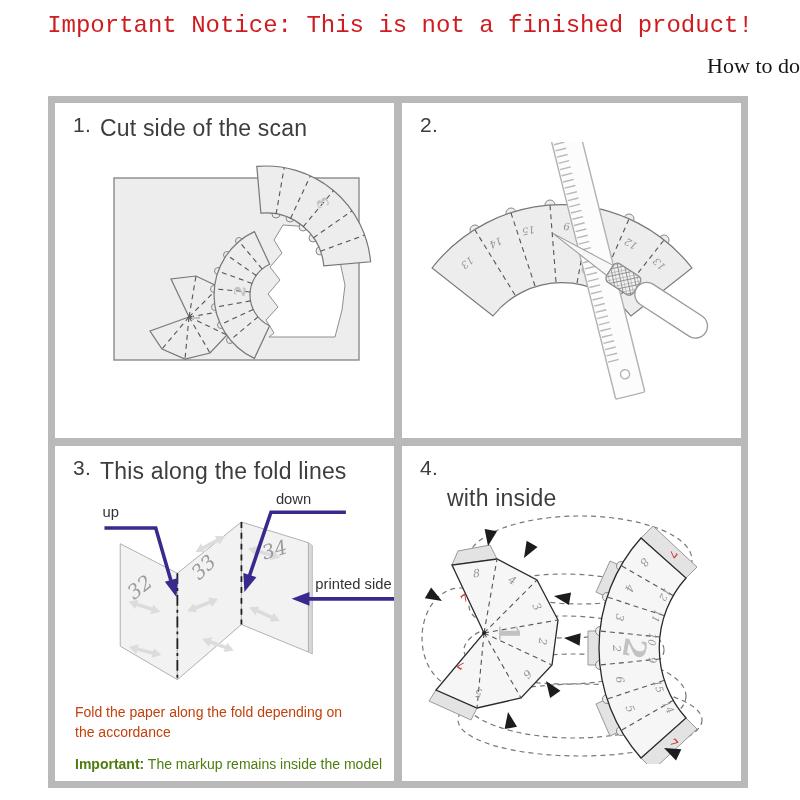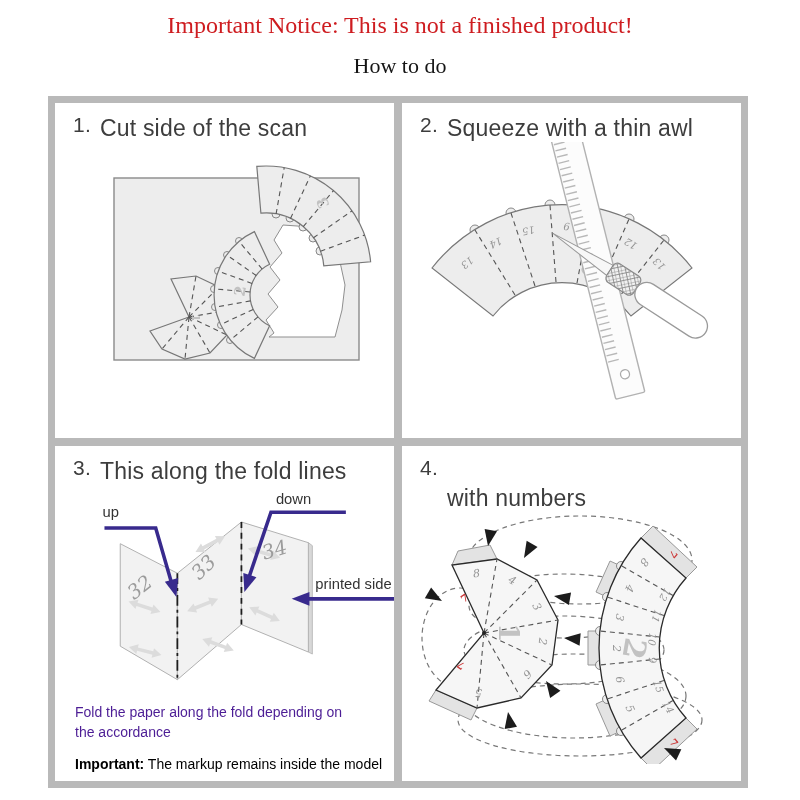--- a/index.html
+++ b/index.html
@@ -1,20 +1,20 @@
 <!DOCTYPE html>
 <html><head>
 <meta charset="utf-8">
 <style>
   html,body{margin:0;padding:0;}
   body{width:800px;height:800px;background:#ffffff;position:relative;
        font-family:"Liberation Sans",sans-serif;overflow:hidden;}
   .notice{position:absolute;top:12px;left:0;width:800px;text-align:center;
-          font-family:Liberation Serif, serif;font-size:24px;color:#ce1c20;}
-  .subtitle{position:absolute;top:53px;left:0;width:800px;text-align:center;
+          font-family:Liberation Mono, monospace;font-size:24px;color:#ce1c20;}
+  .subtitle{position:absolute;top:53px;left:0;width:800px;text-align:right;
           font-family:"Liberation Serif",serif;font-size:22px;color:#151515;}
   .grid{position:absolute;left:48px;top:96px;width:700px;height:692px;
         background:#b9b9b9;display:grid;grid-template-columns:1fr 1fr;
         grid-template-rows:1fr 1fr;gap:8px;padding:7px;box-sizing:border-box;}
   .cell{background:#ffffff;position:relative;overflow:hidden;padding:10px 4px 0 14px;box-sizing:border-box;}
   .head{margin:2px 0 0 4px;font-size:23px;font-weight:400;color:#3d3d3d;
         display:flex;gap:9px;line-height:1.18;letter-spacing:.2px;}
   .head .num{font-size:21px;position:relative;top:-2px;}
   svg{display:block;}
   .paper{fill:#ededed;stroke:#777;stroke-width:1.2;}
@@ -23,22 +23,22 @@
   .bump{fill:#ededed;stroke:#888;stroke-width:1;}
   .tn{font-family:"DejaVu Serif",serif;font-style:italic;fill:#949494;}
   .bigth{font-family:"DejaVu Serif",serif;font-weight:bold;fill:#c2c2c2;}
   .rednum{font-family:"DejaVu Serif",serif;font-weight:bold;fill:#cc3a3a;}
   .foldnum{font-family:"DejaVu Serif",serif;font-style:italic;fill:#9c9c9c;font-size:20px;}
   .lbl{fill:#333;font-size:15px;font-family:"Liberation Sans",sans-serif;}
   .purp{stroke:#382a8d;stroke-width:3.6;fill:none;}
   .ptri{fill:#382a8d;}
   .ktri{fill:#1c1c1c;}
   .dashell{fill:none;stroke:#777;stroke-width:1.2;stroke-dasharray:5 4;}
-  .cap{margin:8px 0 0 6px;font-size:14px;color:#4c1d95;line-height:1.4;}
-  .imp{margin:14px 0 8px 6px;font-size:14px;color:#000000;}
+  .cap{margin:8px 0 0 6px;font-size:14px;color:#c2410c;line-height:1.4;}
+  .imp{margin:14px 0 8px 6px;font-size:14px;color:#4d7c0f;}
   .imp b{font-weight:bold;}
   .tab{fill:#e3e3e3;stroke:#999;stroke-width:1;}
 </style>
 </head>
 <body>
 
 <div class="notice">Important Notice: This is not a finished product!</div>
 <div class="subtitle">How to do</div>
 
 <div class="grid">
@@ -102,21 +102,21 @@
         <line class="dash" x1="184.2" y1="179.4" x2="151.6" y2="194.6"></line>
         <line class="dash" x1="189" y1="186.9" x2="161.4" y2="210"></line>
         <text class="bigth" x="166" y="168" font-size="15" transform="rotate(280 170 162)">2</text>
       </g>
     </svg>
   </section>
 
   <section class="cell">
     <h2 class="head">
         <span class="num">2.</span>
-        <span><span>Squeeze with a thin awl</span><br></span>
+        <span><br></span>
       </h2>
     <svg width="330" height="264" viewBox="0 0 330 264">
       <g transform="translate(-6,-60)">
 
         <g>
           <circle class="bump" cx="254" cy="158" r="5"></circle>
             <circle class="bump" cx="219" cy="137" r="5"></circle>
           <circle class="bump" cx="181" cy="126" r="5"></circle>
             <circle class="bump" cx="140" cy="123" r="5"></circle>
           <circle class="bump" cx="101" cy="131" r="5"></circle>
@@ -206,21 +206,21 @@
         <use href="#tri" class="ptri" transform="translate(226,114) rotate(180)"></use>
       </g>
     </svg>
     <div class="cap"><span>Fold the paper along the fold depending on</span><br><span>the accordance</span></div>
     <div class="imp"><b>Important:</b><span> The markup remains inside the model</span></div>
   </section>
 
   <section class="cell">
     <h2 class="head">
         <span class="num">4.</span>
-        <span><br><span>with numbers</span></span>
+        <span><br><span>with inside</span></span>
       </h2>
     <svg width="330" height="252" viewBox="0 0 330 252">
       <g transform="translate(-4,-14)">
 
         <g>
           <ellipse class="dashell" cx="168" cy="62" rx="112" ry="44"></ellipse>
           <ellipse class="dashell" cx="152" cy="108" rx="95" ry="32"></ellipse>
           <ellipse class="dashell" cx="152" cy="152" rx="100" ry="34"></ellipse>
           <ellipse class="dashell" cx="162" cy="198" rx="112" ry="42"></ellipse>
           <ellipse class="dashell" cx="168" cy="222" rx="122" ry="36"></ellipse>

